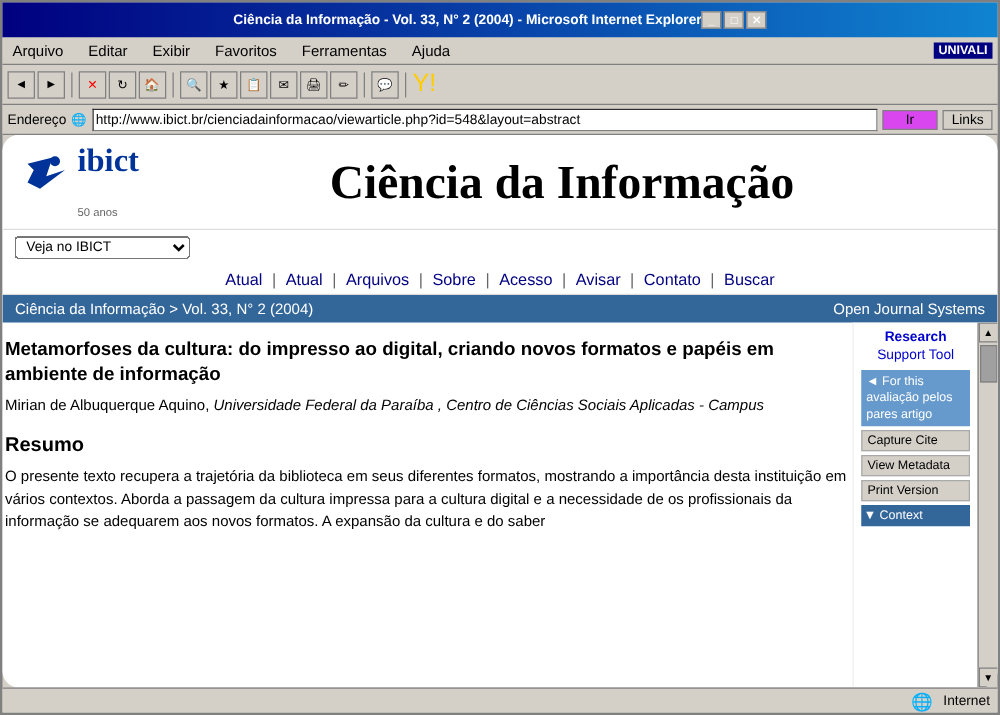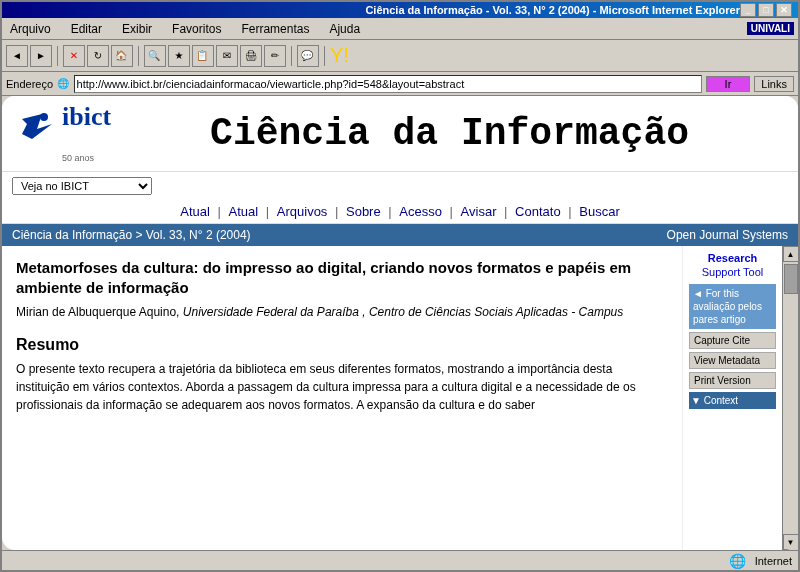--- a/index.html
+++ b/index.html
@@ -1,20 +1,20 @@
 <!DOCTYPE html>
 <html><head>
   <meta charset="utf-8">
   <style>
     * { margin: 0; padding: 0; box-sizing: border-box; }
     body { font-family: Arial, sans-serif; font-size: 13px; background: #c0c0c0; overflow: hidden; }
 
     
     .window-frame { width: 800px; height: 572px; border: 2px solid #808080; background: #d4d0c8; display: flex; flex-direction: column; }
-    .title-bar { background: linear-gradient(to right, #000080, #1084d0); color: white; padding: 3px 6px; font-size: 11px; font-weight: bold; display: flex; justify-content: flex-end; align-items: center; height: 16px; }
+    .title-bar { background: linear-gradient(to right, #000080, #1084d0); color: white; padding: 3px 6px; font-size: 11px; font-weight: bold; display: flex; justify-content: center; align-items: center; height: 28px; }
     .title-bar-buttons { display: flex; gap: 2px; }
     .title-bar-btn { width: 16px; height: 14px; background: #d4d0c8; border: 1px solid #808080; font-size: 9px; display: flex; align-items: center; justify-content: center; cursor: pointer; }
 
     
     .menu-bar { background: #d4d0c8; padding: 2px 4px; display: flex; gap: 12px; font-size: 12px; border-bottom: 1px solid #808080; height: 22px; align-items: center; }
     .menu-item { cursor: pointer; padding: 1px 4px; }
 
     
     .toolbar { background: #d4d0c8; padding: 2px 4px; display: flex; align-items: center; gap: 2px; height: 32px; border-bottom: 1px solid #808080; }
     .tb-btn { background: #d4d0c8; border: 1px solid #808080; width: 22px; height: 22px; display: flex; align-items: center; justify-content: center; font-size: 10px; cursor: pointer; }
@@ -27,37 +27,37 @@
     .address-input { flex: 1; height: 18px; border: 1px inset #808080; font-size: 11px; padding: 0 2px; background: white; }
     .go-btn { background: #d946ef; border: 1px solid #808080; padding: 1px 18px; font-size: 11px; cursor: pointer; }
     .links-btn { background: #d4d0c8; border: 1px solid #808080; padding: 1px 6px; font-size: 11px; cursor: pointer; }
 
     
     .content-area { flex: 1; background: white; overflow: hidden; display: flex; flex-direction: column; border-radius: 13px; }
 
     
     .site-header { background: white; padding: 8px 10px; display: flex; align-items: center; border-bottom: 1px solid #ddd; }
     .logo-area { display: flex; align-items: center; gap: 8px; }
-    .site-title-main { flex: 1; text-align: center; font-size: 38px; font-weight: bold; color: #000; font-family: Liberation Mono, monospace; }
+    .site-title-main { flex: 1; text-align: center; font-size: 38px; font-weight: bold; color: #000; font-family: Liberation Serif, serif; }
 
     
     .ibict-dropdown { padding: 5px 10px; }
     .ibict-select { font-size: 11px; padding: 1px 4px; width: 140px; }
 
     
     .nav-bar { text-align: center; padding: 4px; font-size: 13px; border-bottom: 1px solid #ddd; color: #000; }
     .nav-bar a { color: #000080; text-decoration: none; }
     .nav-bar span { color: #666; margin: 0 4px; }
 
     
     .breadcrumb-bar { background: #336699; color: white; padding: 4px 10px; font-size: 12px; display: flex; justify-content: space-between; align-items: center; }
 
     
     .article-area { display: flex; flex: 1; overflow: hidden; }
-    .article-main { flex: 1; padding: 12px 14px; overflow-y: auto; }
+    .article-main { flex: 1; padding: 12px 2px; overflow-y: auto; }
     .article-sidebar { width: 100px; background: white; padding: 6px; border-left: 1px solid #eee; font-size: 11px; }
 
     
     .article-title { font-size: 15px; font-weight: bold; color: #000; margin-bottom: 8px; line-height: 1.3; }
     .article-author { font-size: 12px; color: #000; margin-bottom: 2px; }
     .article-author em { font-style: italic; }
     .resumo-title { font-size: 16px; font-weight: bold; color: #000; margin-bottom: 6px; }
     .resumo-text { font-size: 12px; color: #000; line-height: 1.5; }
 
     

